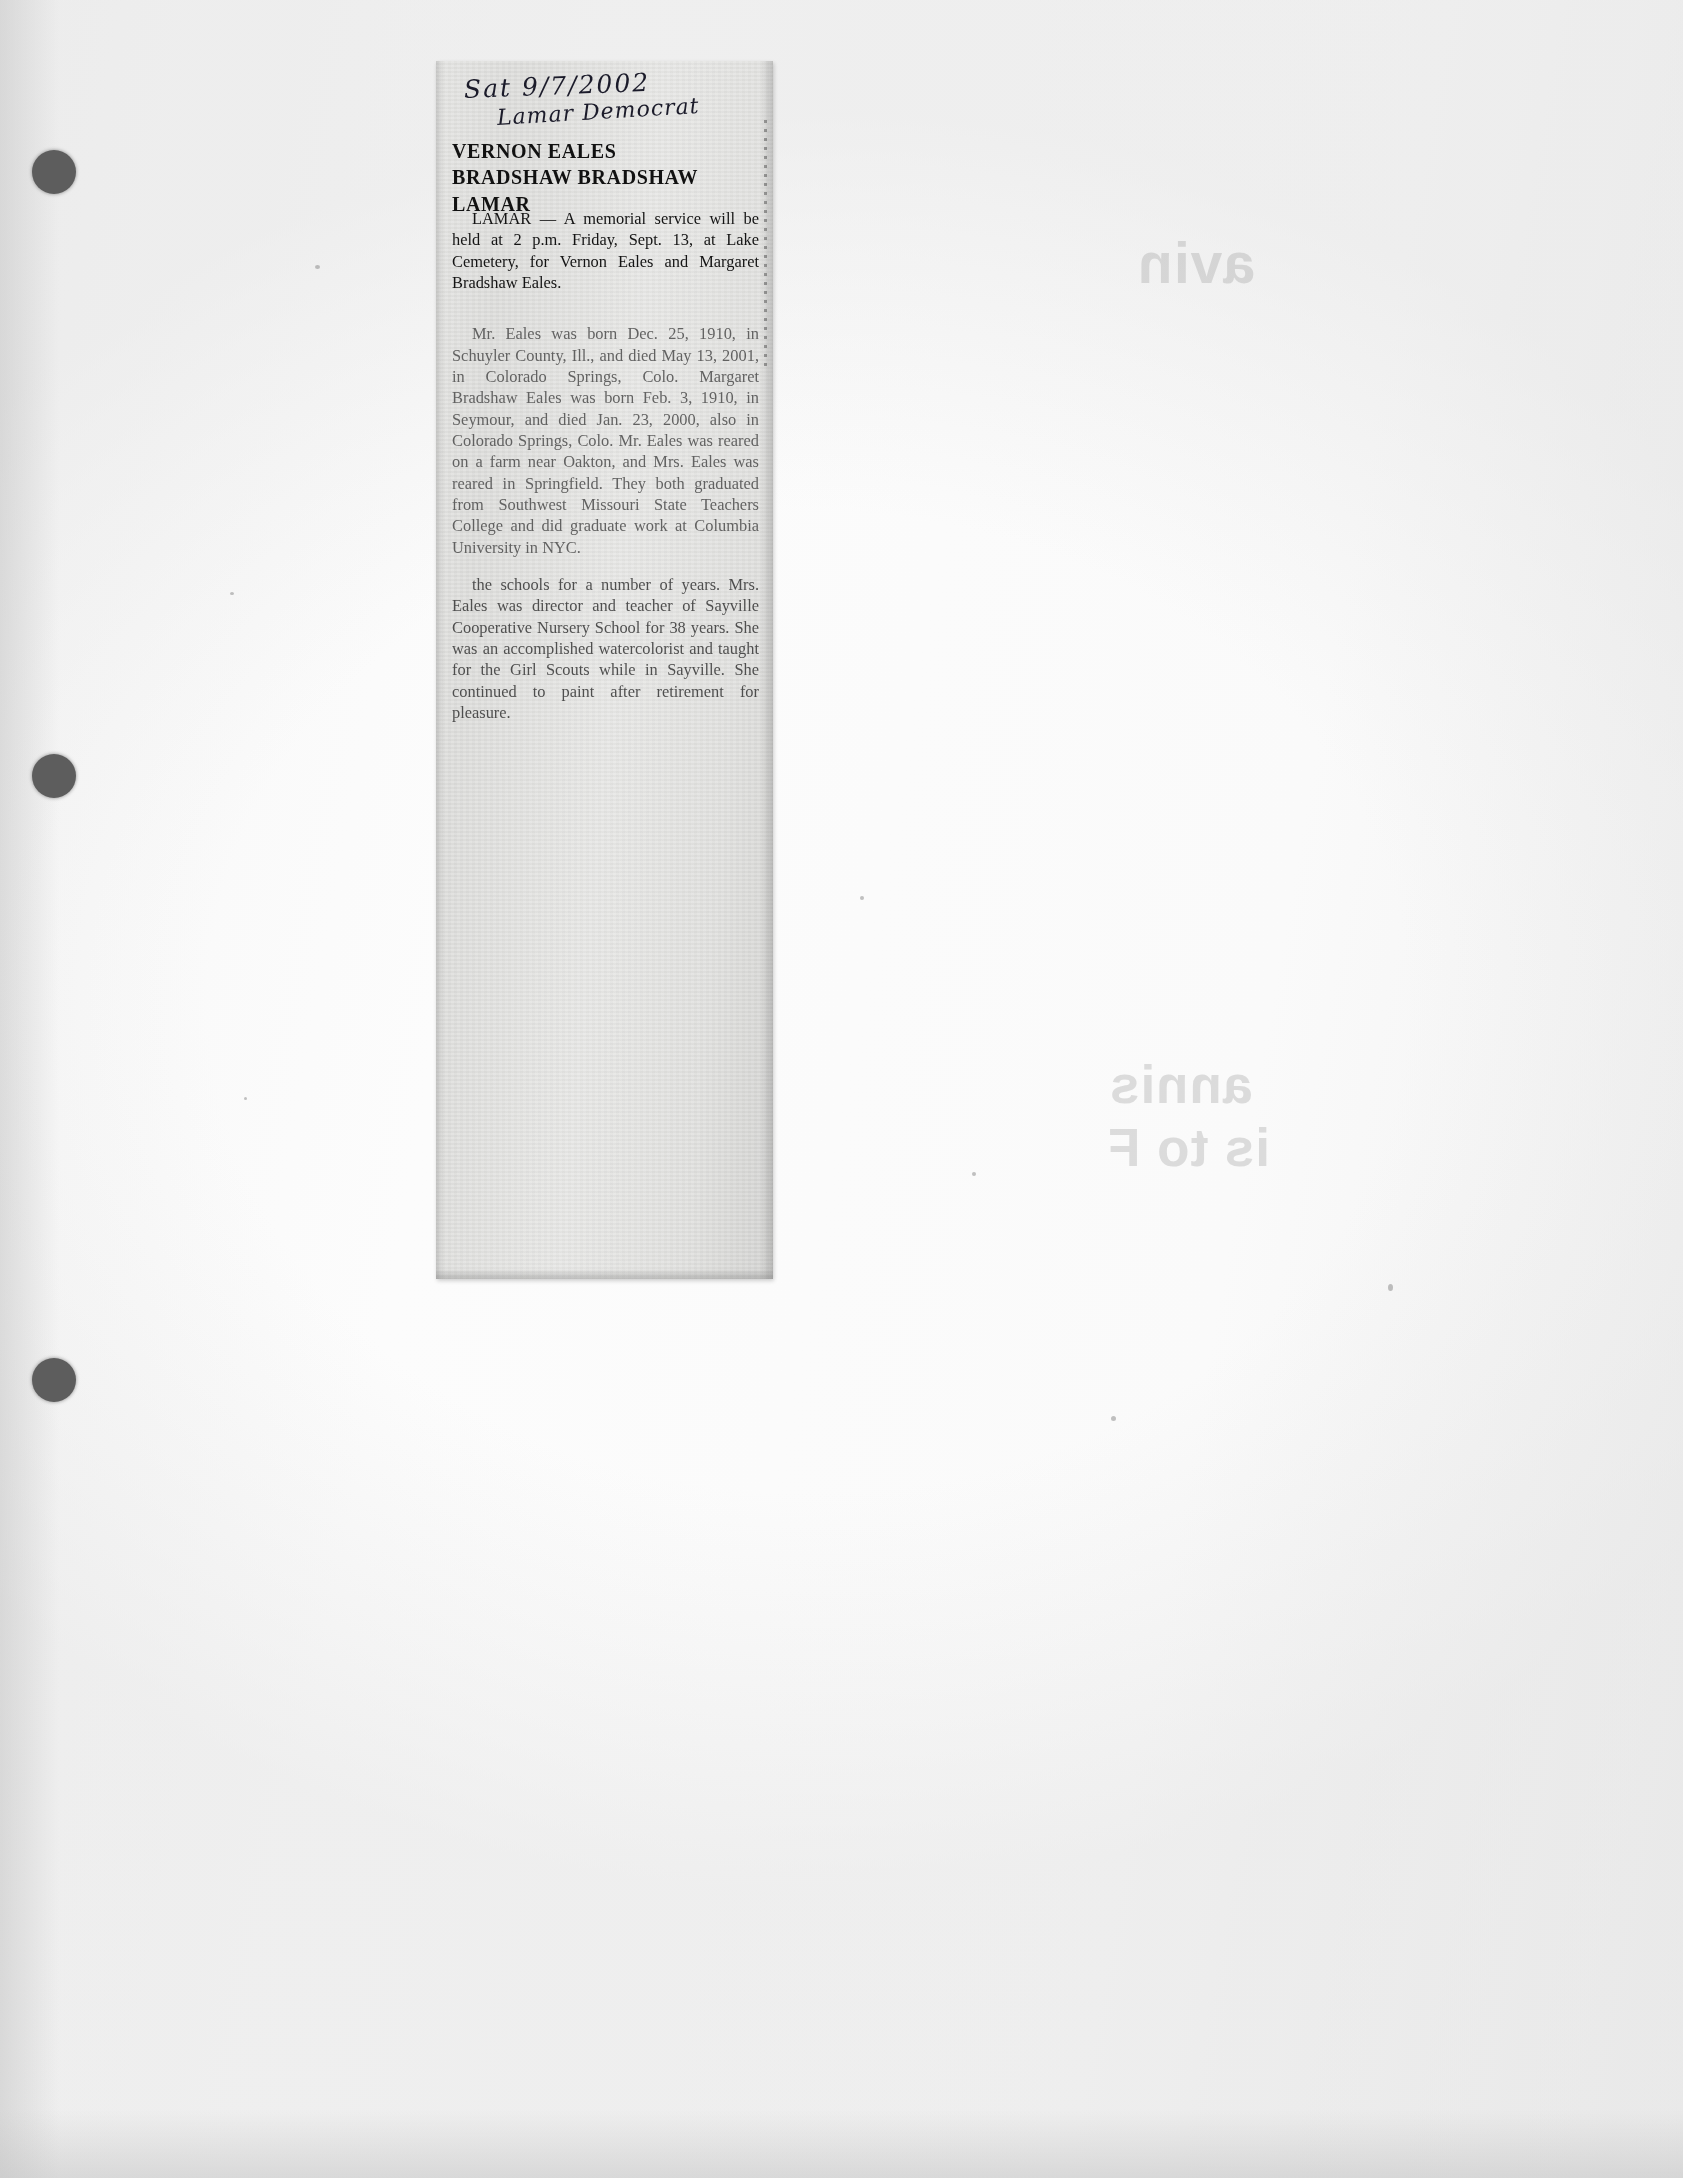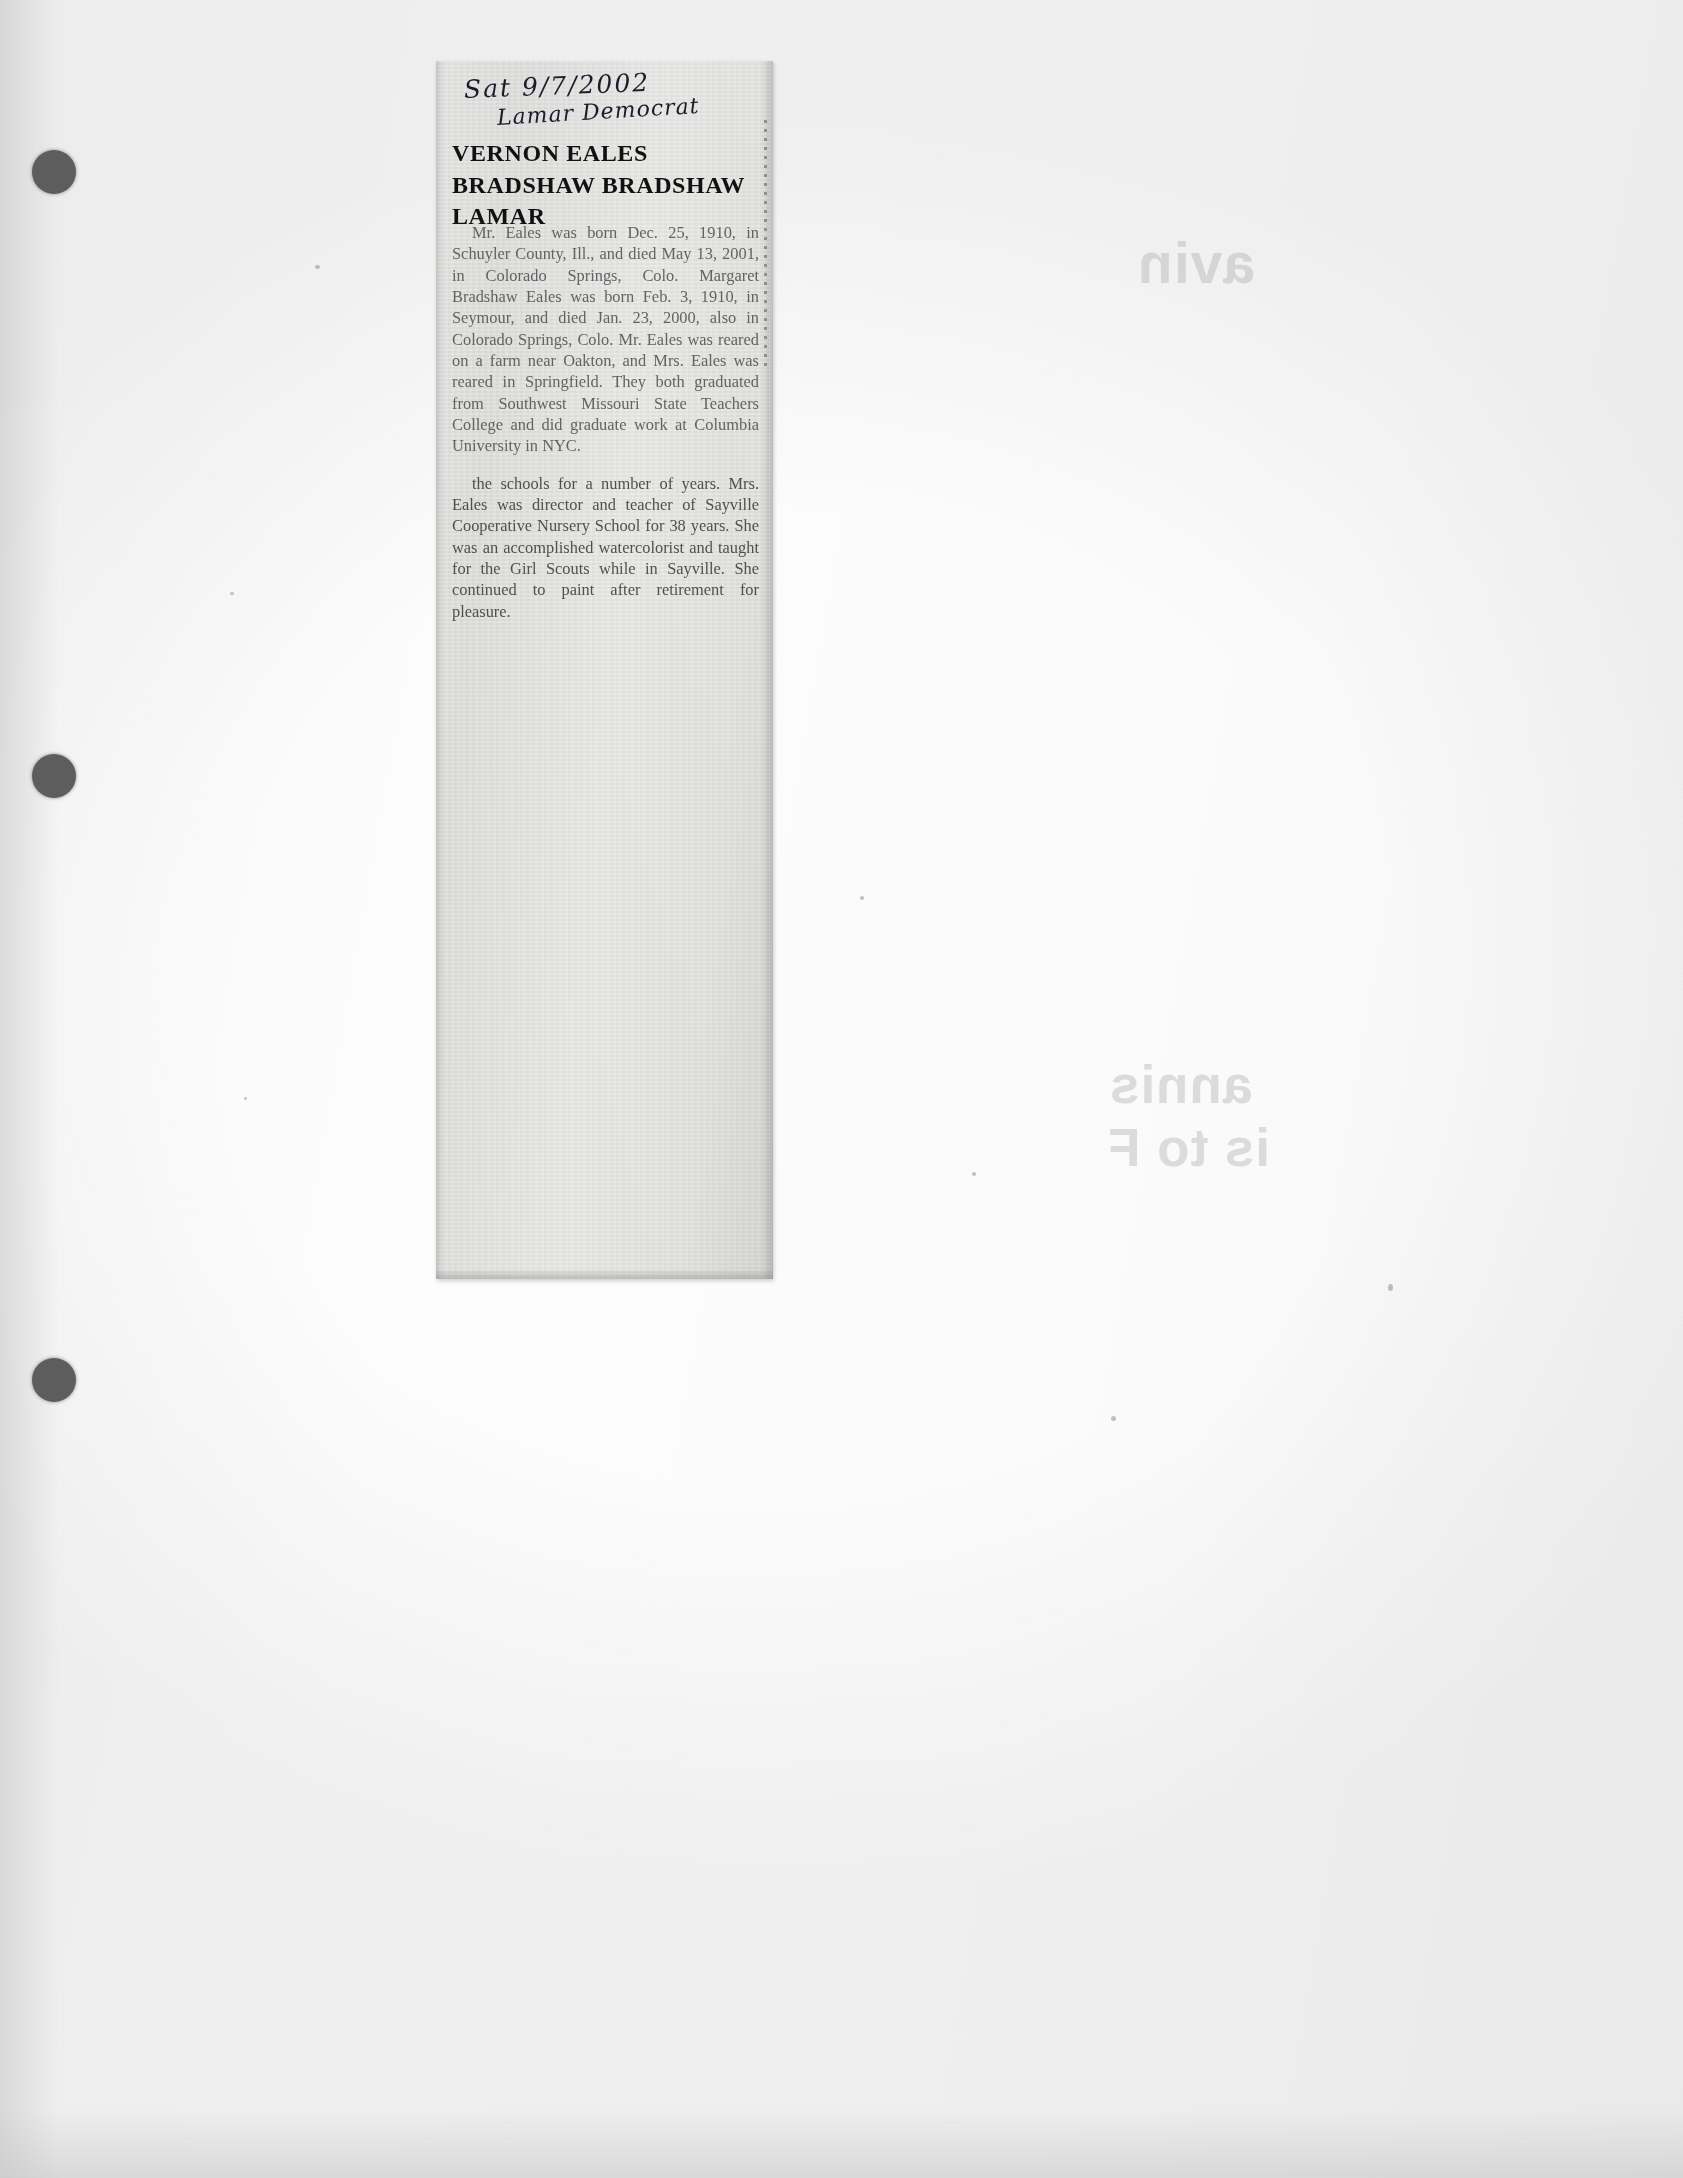--- a/index.html
+++ b/index.html
@@ -115,21 +115,21 @@
     left: 61px;
     top: 44px;
     font-size: 22px;
     letter-spacing: 1px;
     transform: rotate(-3.4deg);
   }
 
   .headline {
     font-family: "Liberation Serif", serif;
     font-weight: bold;
-    font-size: 24px;
+    font-size: 20px;
     line-height: 1.32;
     letter-spacing: 0.6px;
     color: #111;
     margin: 0;
   }
   .headline-block {
     position: absolute;
     left: 16px;
     top: 77px;
     width: 307px;
@@ -217,20 +217,21 @@
     <div class="handwrite hw-date">Sat 9/7/2002</div>
     <div class="handwrite hw-paper">Lamar Democrat</div>
 
     <div class="headline-block">
       <div class="headline">VERNON EALES</div>
       <div class="headline">BRADSHAW BRADSHAW</div>
       <div class="headline">LAMAR</div>
     </div>
 
     <div class="body-col">
+      <p class="para">LAMAR — A memorial service will be held at 2 p.m. Friday, Sept. 13, at Lake Cemetery, for Vernon Eales and Margaret Bradshaw Eales.</p>
       <div class="gap"></div>
       <p class="para faded2">Mr. Eales was born Dec. 25, 1910, in Schuyler County, Ill., and died May 13, 2001, in Colorado Springs, Colo. Margaret Bradshaw Eales was born Feb. 3, 1910, in Seymour, and died Jan. 23, 2000, also in Colorado Springs, Colo. Mr. Eales was reared on a farm near Oakton, and Mrs. Eales was reared in Springfield. They both graduated from Southwest Missouri State Teachers College and did graduate work at Columbia University in NYC.</p>
       <p class="para faded">the schools for a number of years. Mrs. Eales was director and teacher of Sayville Cooperative Nursery School for 38 years. She was an accomplished watercolorist and taught for the Girl Scouts while in Sayville. She continued to paint after retirement for pleasure.</p>
       <div class="gap"></div>
     </div>
   </div>
 </div>
 
 
 </body></html>

